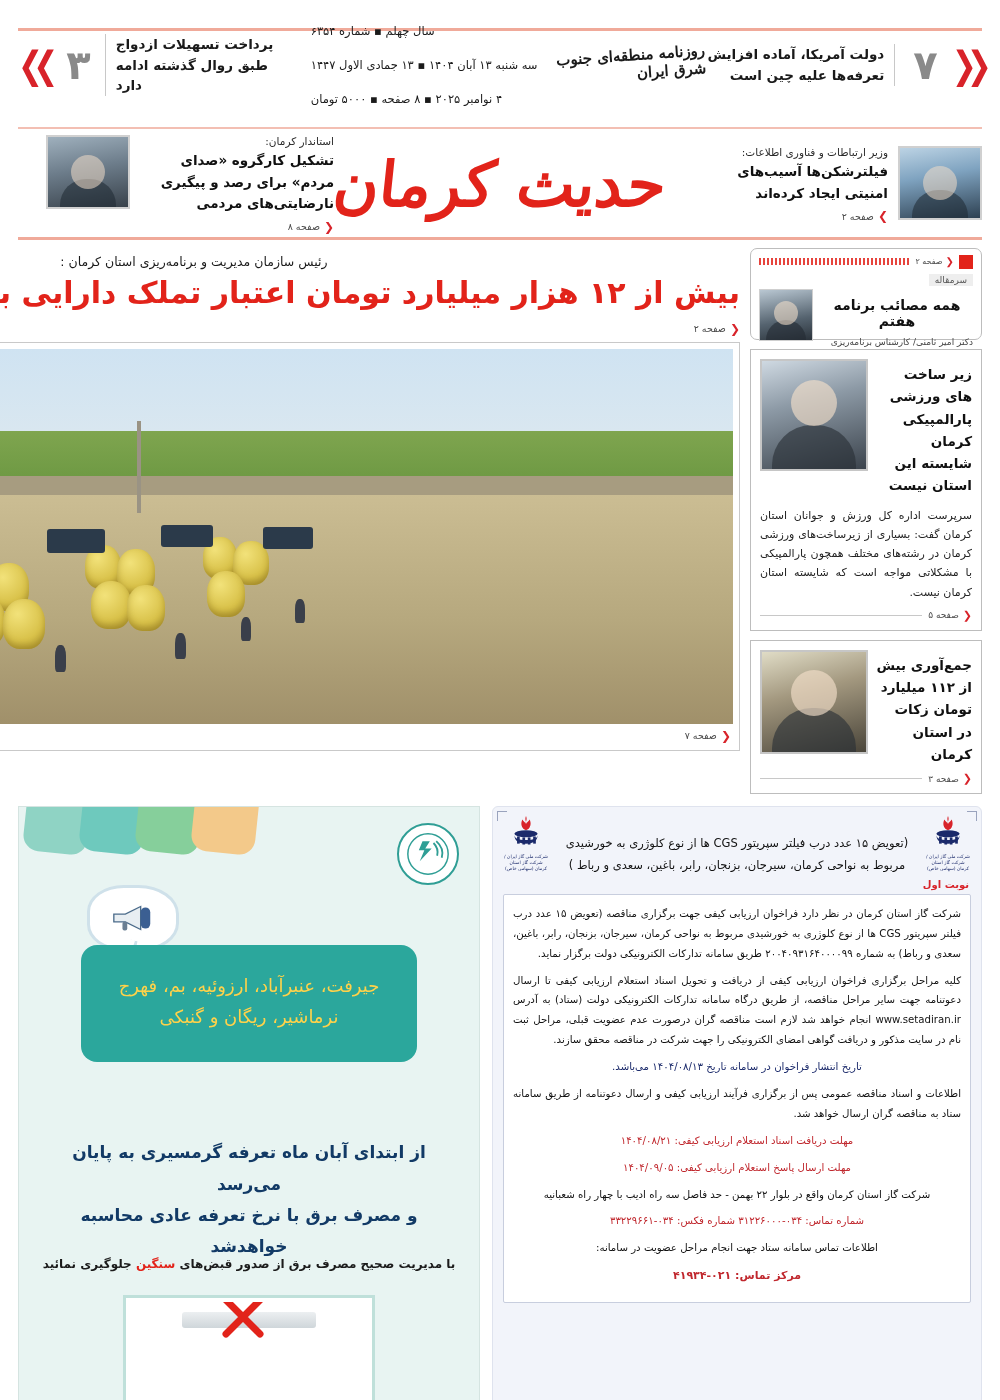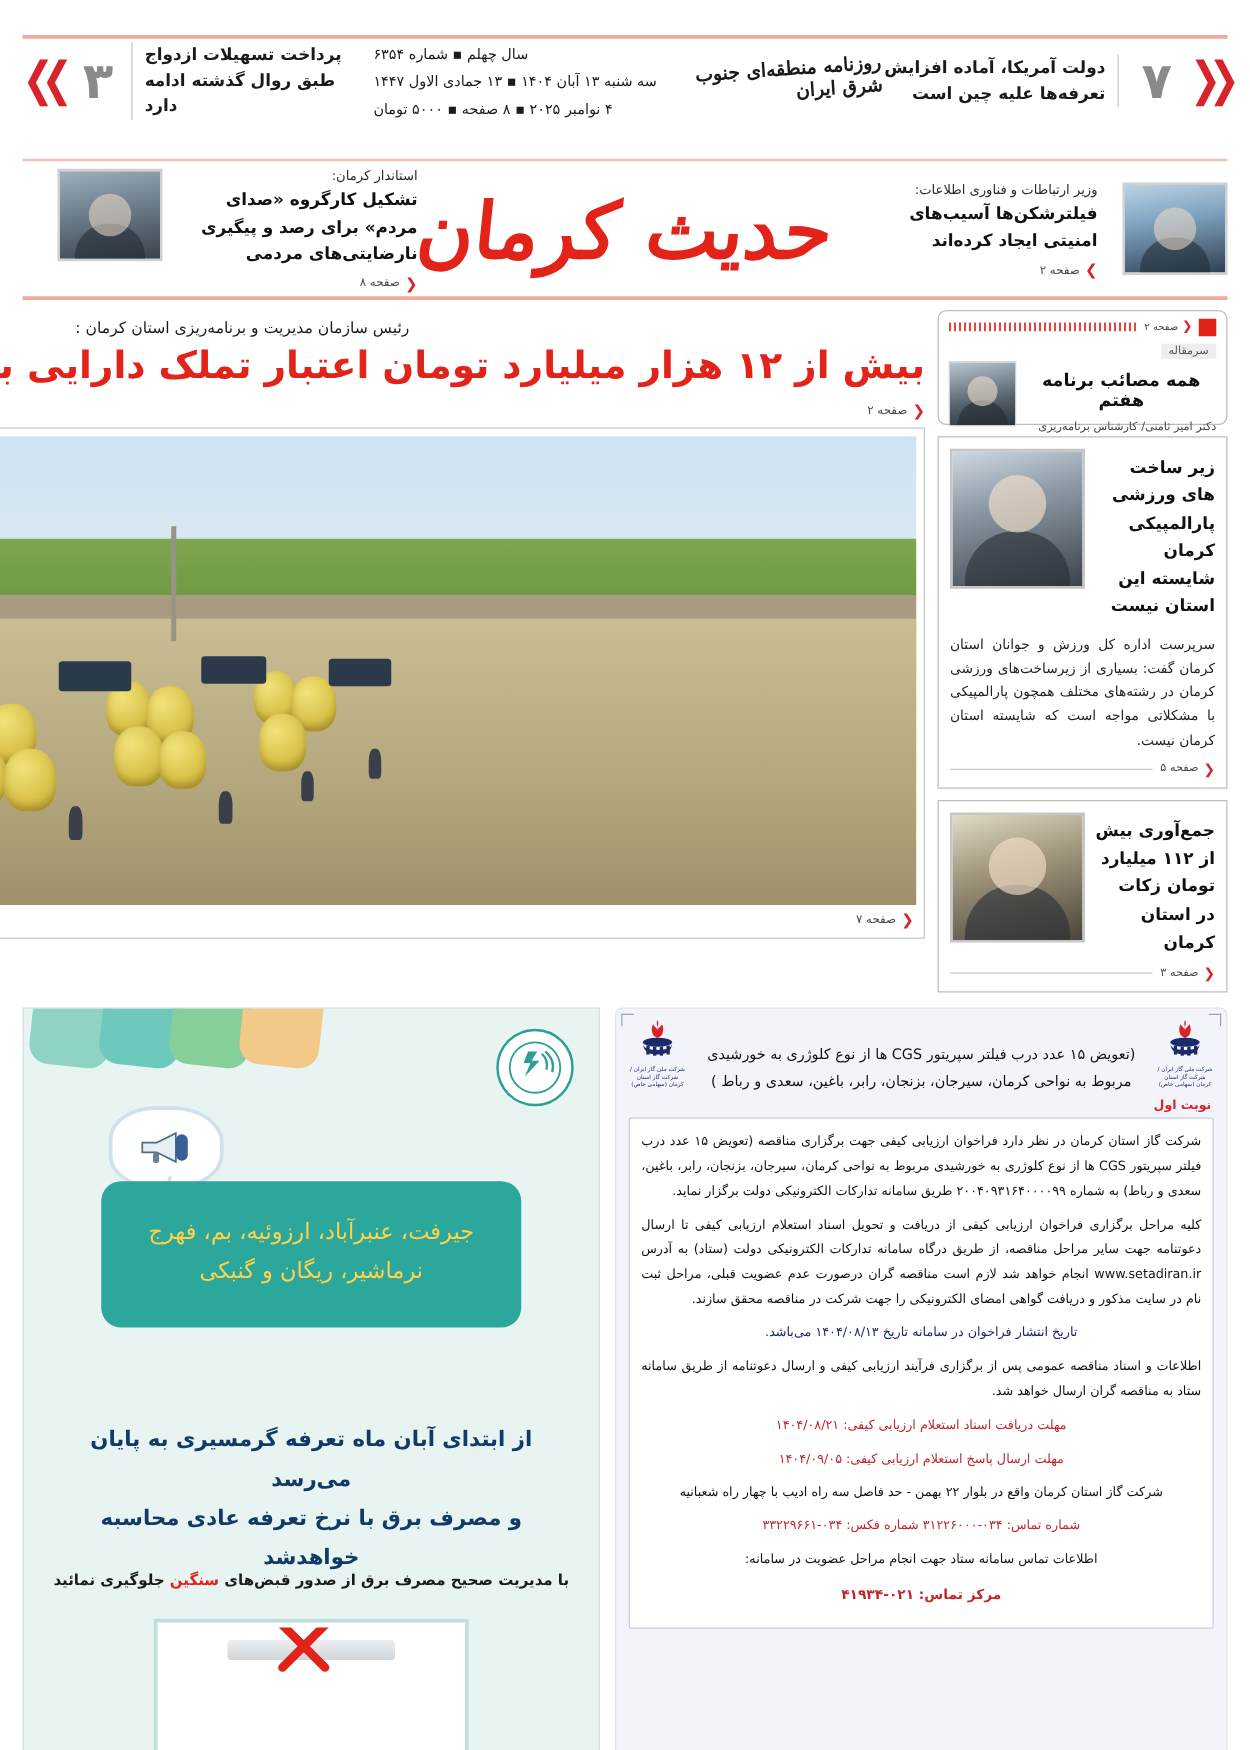--- a/index.html
+++ b/index.html
@@ -81,41 +81,42 @@
     font-weight: 600;
     transform: rotate(-4deg);
     font-family: "DejaVu Serif", "Liberation Serif", serif;
   }
 
   .issue-meta {
     min-width: 230px;
     display: flex;
     flex-direction: column;
     justify-content: center;
-    gap: 8px;
+    gap: 20px;
     font-size: 11.5px;
     color: #1a1a1a;
     text-align: left;
     direction: rtl;
     padding-left: 4px;
+    margin-left: 12px;
   }
   .issue-meta .line { white-space: nowrap; }
 
   
   .headstrip {
     display: flex;
     height: 108px;
     align-items: center;
     padding: 6px 0 2px;
     position: relative;
   }
   .teaser-card {
     display: flex;
     align-items: flex-start;
-    gap: 20px;
+    gap: 10px;
     width: 330px;
     margin-left: 28px;
   }
   .tc-photo {
     width: 84px; height: 74px;
     border: 2px solid #d0d0d0;
     background: linear-gradient(170deg,#9fb0bd 0%, #6d7d8b 45%, #39424b 100%);
     flex: 0 0 auto;
     position: relative;
     overflow: hidden;

